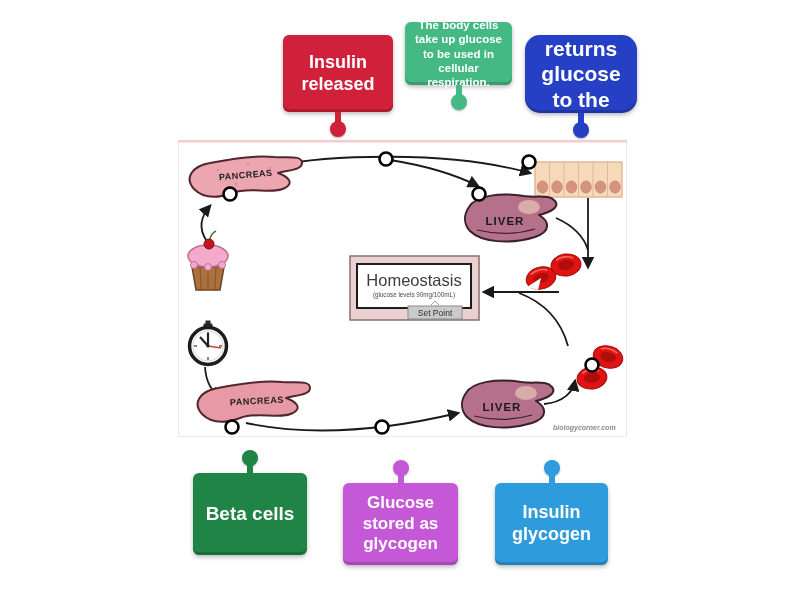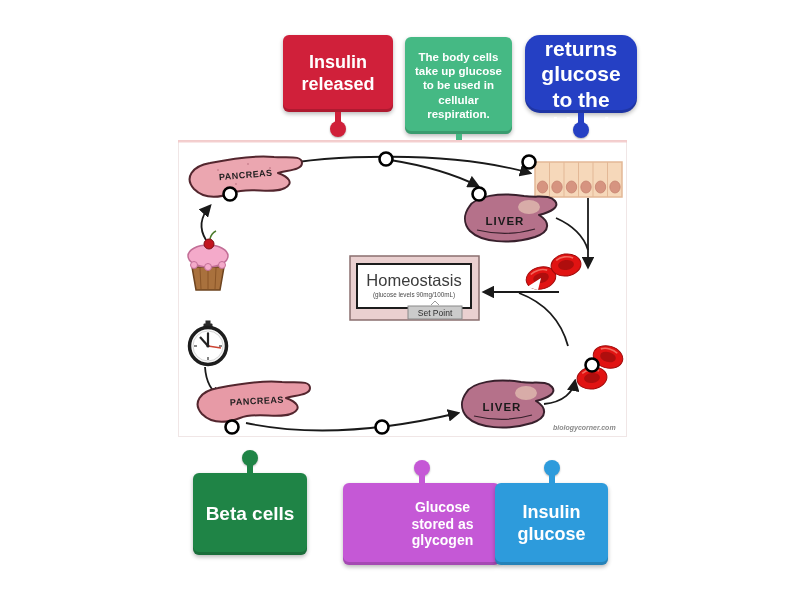--- a/index.html
+++ b/index.html
@@ -9,21 +9,21 @@
         text-align:center;color:#fff;font-weight:bold;
         box-shadow:0 2px 4px rgba(0,0,0,.28), inset 0 -3px 0 rgba(0,0,0,.16);
         background:var(--c);}
   .card-text{display:block;padding:2px 8px;line-height:1.2;}
   .c1{--c:#F5851D;font-size:18px;}
   .c2{--c:#D0203A;font-size:18px;}
   .c3{--c:#45B984;font-size:11.5px;}
   .c3 .card-text{line-height:1.22;padding:2px 10px;}
   .c4{--c:#2540C4;font-size:21px;border-radius:15px;}
   .c5{--c:#1F8446;font-size:19px;}
-  .c6{--c:#C558D6;font-size:14px;padding-left:42px;}
+  .c6{--c:#C558D6;font-size:17px;}
   .c7{--c:#2D9BDC;font-size:18px;}
   .pin{position:absolute;left:50%;transform:translateX(-50%);display:flex;flex-direction:column;align-items:center;}
   .pin-down{top:100%;}
   .pin-up{bottom:100%;}
   .stem{width:6px;background:var(--c);}
   .pin-down .stem{height:10px;}
   .pin-up .stem{height:8px;}
   .ball{width:16px;height:16px;border-radius:50%;background:var(--c);
         box-shadow:0 1px 2px rgba(0,0,0,.3);}
   .pin-down .ball{margin-top:-1px;}
@@ -35,21 +35,21 @@
 
 <div id="stage">
 
   <div class="card c2" style="left:283px;top:35px;width:110px;height:77px">
     <span class="card-text">Insulin released</span>
     <div class="pin pin-down">
         <div class="stem"></div>
         <div class="ball"></div>
       </div>
   </div>
-  <div class="card c3" style="left:405px;top:37px;width:107px;height:97px">
+  <div class="card c3" style="left:405px;top:22px;width:107px;height:63px">
     <span class="card-text">The body cells take up glucose to be used in cellular respiration.</span>
     <div class="pin pin-down">
         <div class="stem"></div>
         <div class="ball"></div>
       </div>
   </div>
   <div class="card c4" style="left:525px;top:35px;width:112px;height:78px">
     <span class="card-text">Liver returns glucose to the blood</span>
     <div class="pin pin-down">
         <div class="stem"></div>
@@ -65,21 +65,21 @@
       </div>
   </div>
   <div class="card c6" style="left:343px;top:483px;width:115px;height:82px">
     <span class="card-text">Glucose stored as glycogen</span>
     <div class="pin pin-up">
         <div class="ball"></div>
         <div class="stem"></div>
       </div>
   </div>
   <div class="card c7" style="left:495px;top:483px;width:113px;height:82px">
-    <span class="card-text">Insulin glucose</span>
+    <span class="card-text">Insulin glycogen</span>
     <div class="pin pin-up">
         <div class="ball"></div>
         <div class="stem"></div>
       </div>
   </div>
 
   <svg id="diagram" width="449" height="297" viewBox="0 0 449 297">
     <defs>
       <marker id="ah" viewBox="0 0 10 10" refX="8" refY="5" markerWidth="7" markerHeight="7" orient="auto">
         <path d="M0,0 L10,5 L0,10 Z" fill="#1a1a1a"></path>

